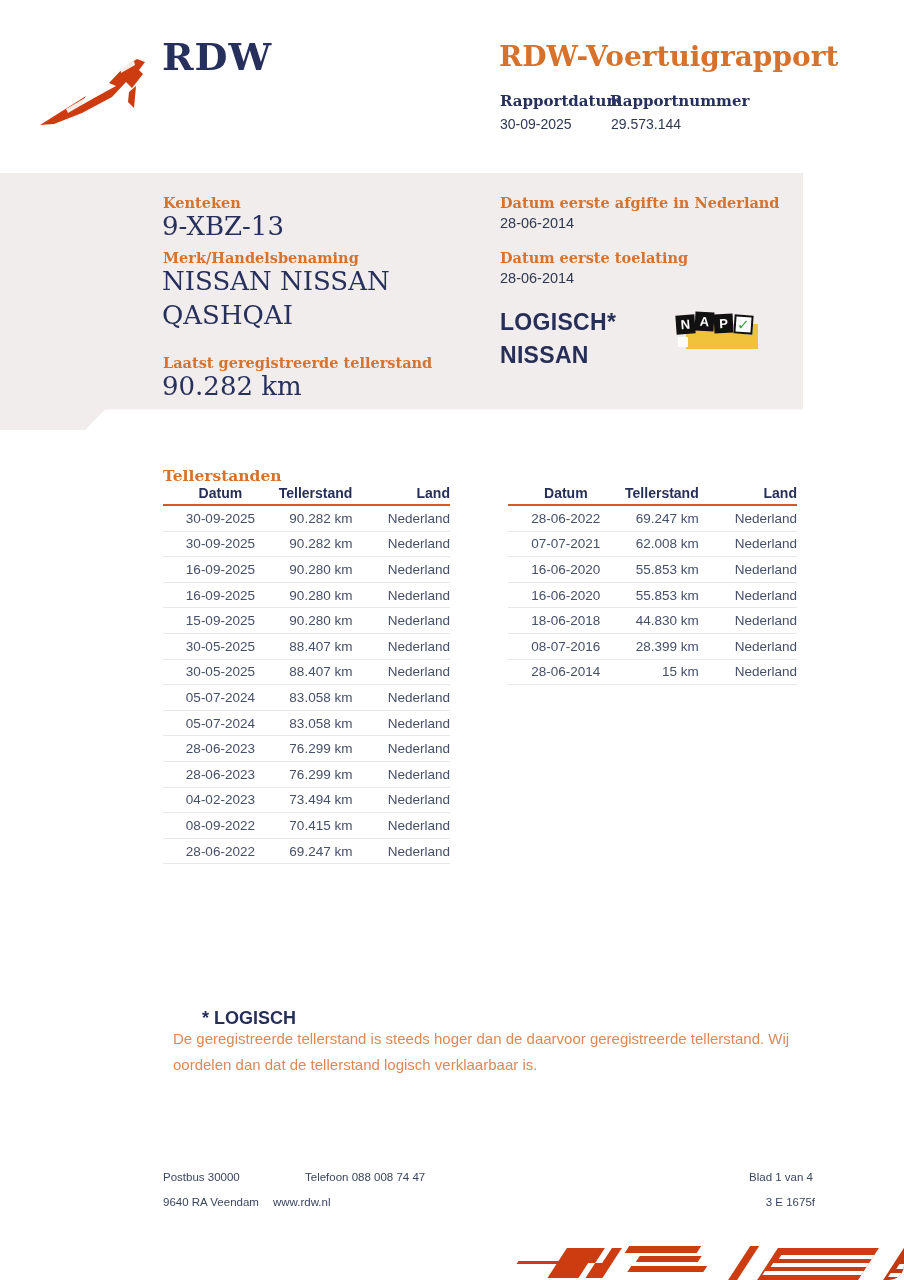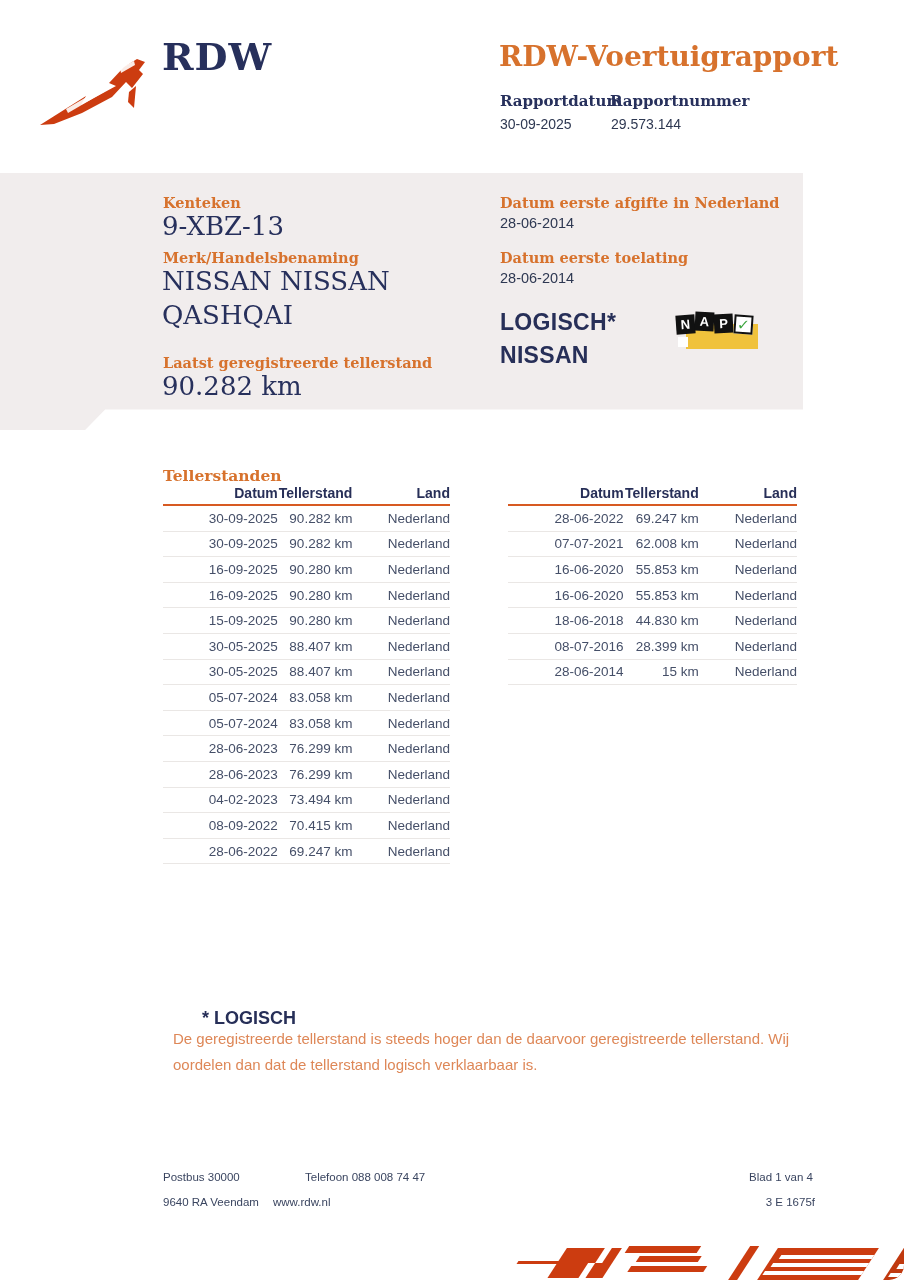--- a/index.html
+++ b/index.html
@@ -37,21 +37,21 @@
              display:flex;align-items:center;justify-content:center;}
 
   
   .section-title{font-family:"DejaVu Serif","Liberation Serif",serif;font-weight:bold;
                  font-size:15.5px;color:#D7722D;}
   .mtable{position:absolute;top:486px;}
   .thead{display:flex;font-size:14px;font-weight:bold;color:#272F58;
          padding-bottom:3px;border-bottom:2px solid #D75A22;line-height:15px;}
   .trow{display:flex;height:24.6px;align-items:center;font-size:13.5px;color:#454F68;
         border-bottom:1px solid #EAE7E5;}
-  .c0{width:40%;text-align:right;}
+  .c0{width:40%;text-align:center;}
   .c1{width:26%;text-align:right;}
   .c2{width:34%;text-align:right;}
 
   
   .fn-title{font-size:18px;font-weight:bold;color:#272F58;margin-left:40px;}
   .fn-text{font-size:15px;line-height:26px;color:#DE8757;}
 
   
   .foot{font-size:11.5px;color:#3A4560;}
   .foot-right{text-align:right;}

